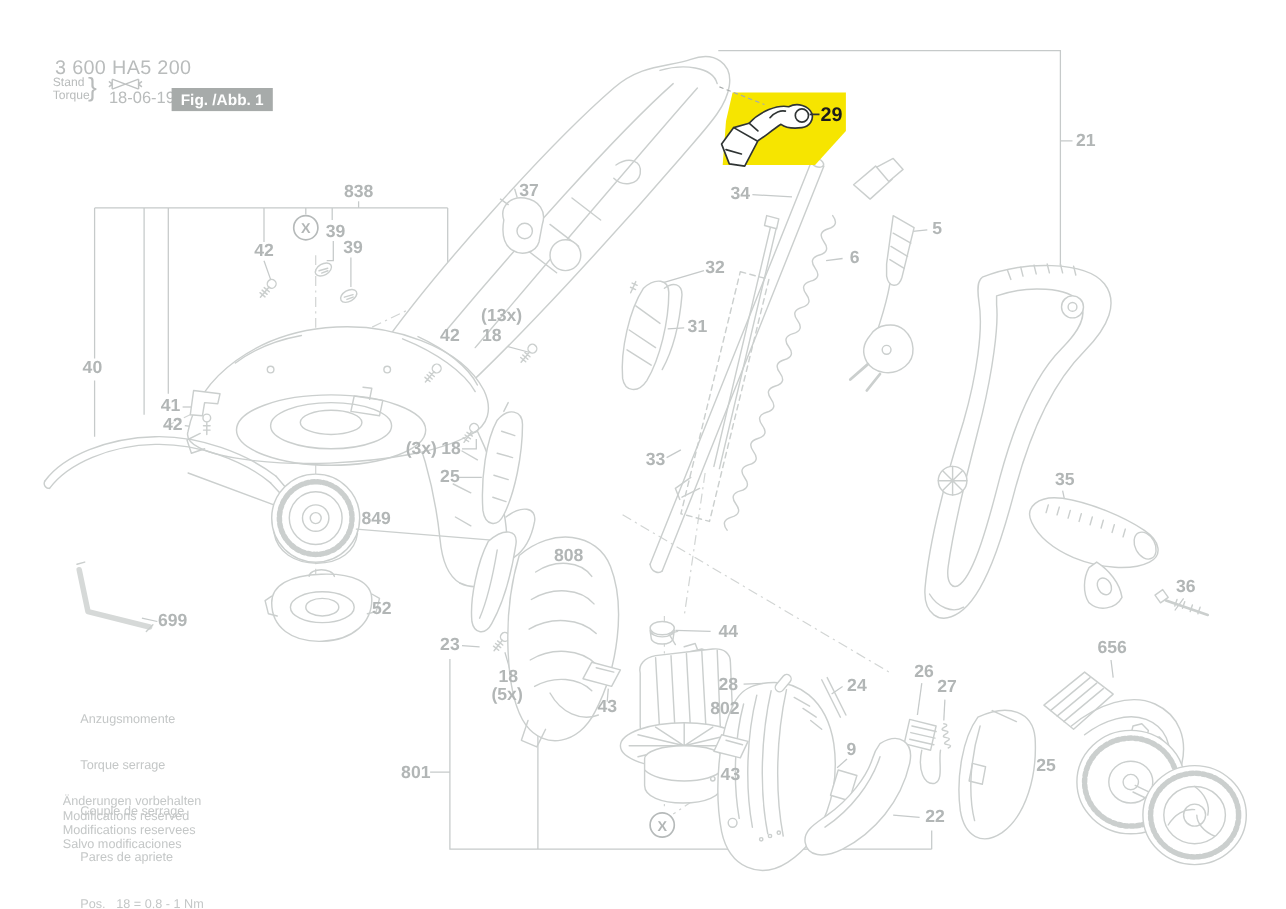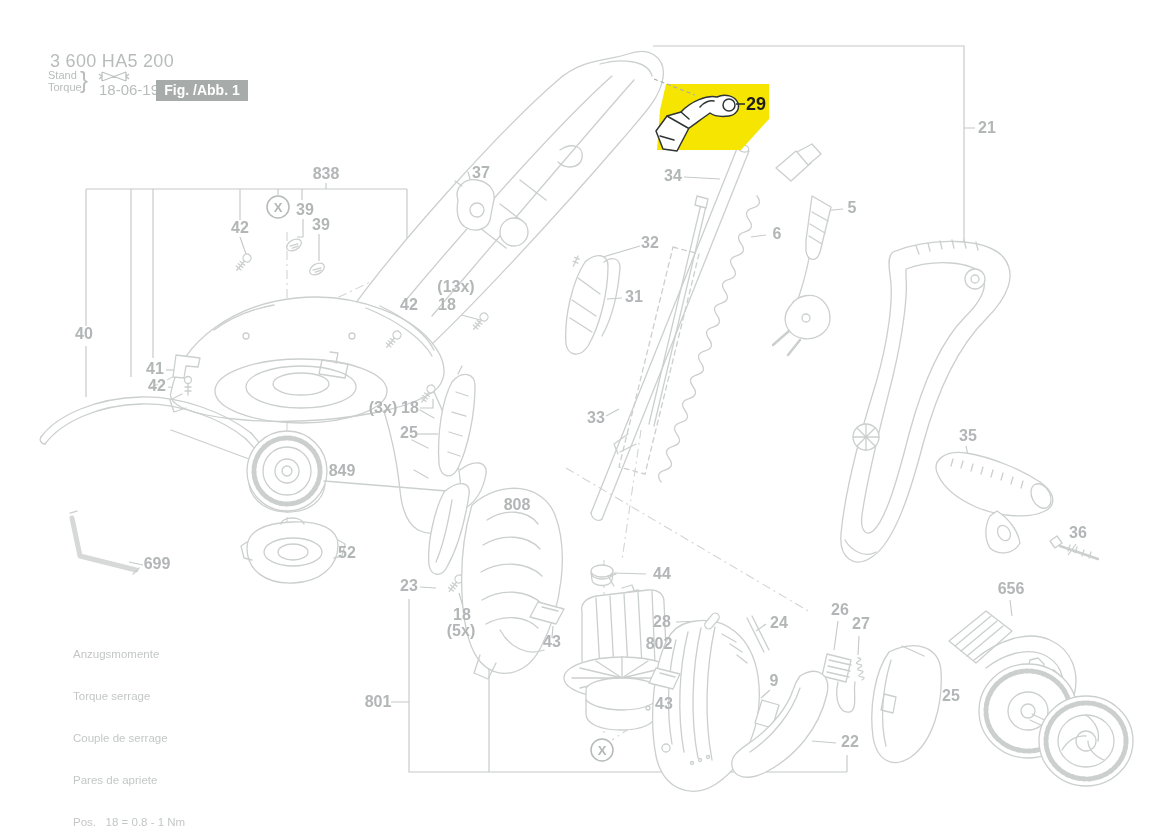--- a/index.html
+++ b/index.html
@@ -434,14 +434,20 @@
   <div class="figbadge">Fig. /Abb. 1</div>
 
   <div class="torque">
     <div>Anzugsmomente</div>
     <div>Torque serrage</div>
     <div>Couple de serrage</div>
     <div>Pares de apriete</div>
     <div>Pos.   18 = 0,8 - 1 Nm</div>
   </div>
 
+  <div class="rev">
+    <div>Änderungen vorbehalten</div>
+    <div>Modifications reserved</div>
+    <div>Modifications reservees</div>
+    <div>Salvo modificaciones</div>
+  </div>
 
 </div>
 
 </body></html>

